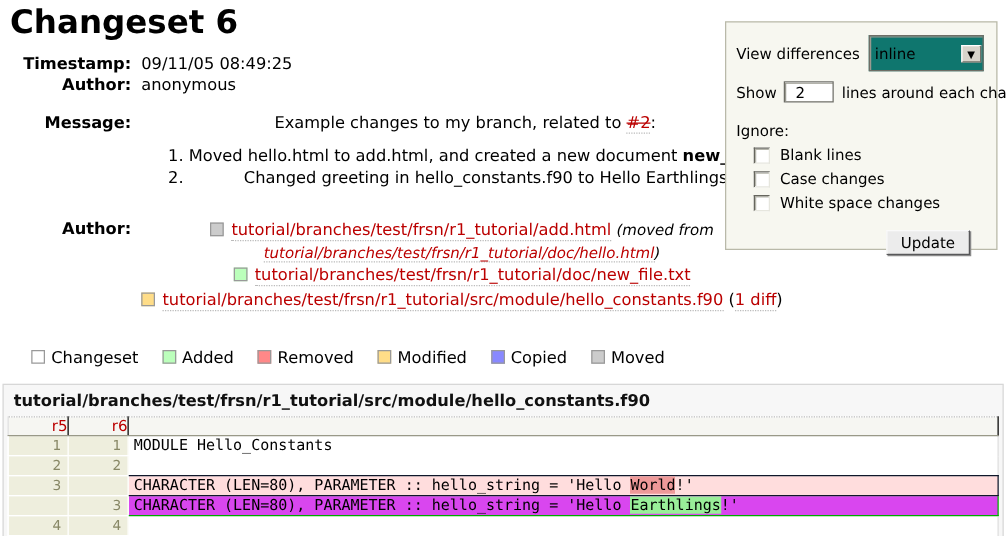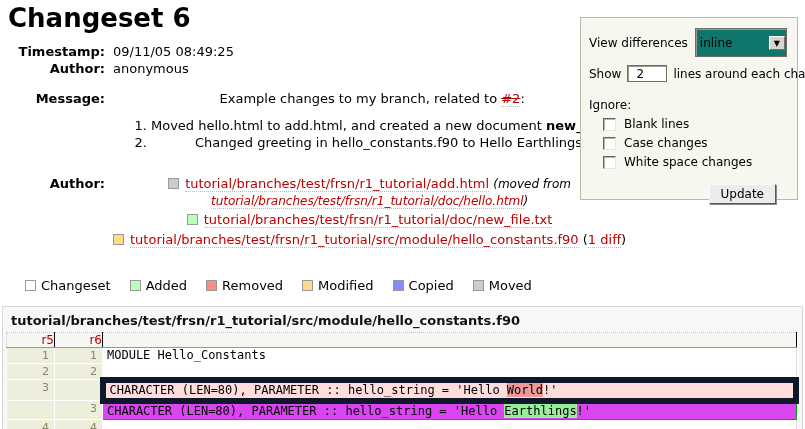--- a/index.html
+++ b/index.html
@@ -110,21 +110,21 @@
   table.diff tbody th {
     height: 15px; background: #eed; color: #886; font-weight: normal;
     font-size: 11px; text-align: right; padding: 0 5px 0 0;
     border: 1px solid #fff; vertical-align: top; line-height: 15px;
   }
   table.diff tbody td.code {
     height: 15px; line-height: 15px; padding: 0 0 0 4px; white-space: pre;
     font-family: "DejaVu Sans Mono", "Liberation Mono", monospace; font-size: 12px;
     vertical-align: top; overflow: hidden;
   }
-  tr.rem td.code { background: #fdd; border: 6px solid #0f172a; }
+  tr.rem td.code { background: #fdd; border: 1px solid #0f172a; }
   tr.add td.code { background: #d946ef; border: 1px solid #0a0; border-top: none; }
   del { text-decoration: none; background: #e99; }
   ins { text-decoration: none; background: #9e9; }
 </style>
 </head>
 <body>
 
 <div class="content">
   <h1 class="page-title">Changeset 6</h1>
 

